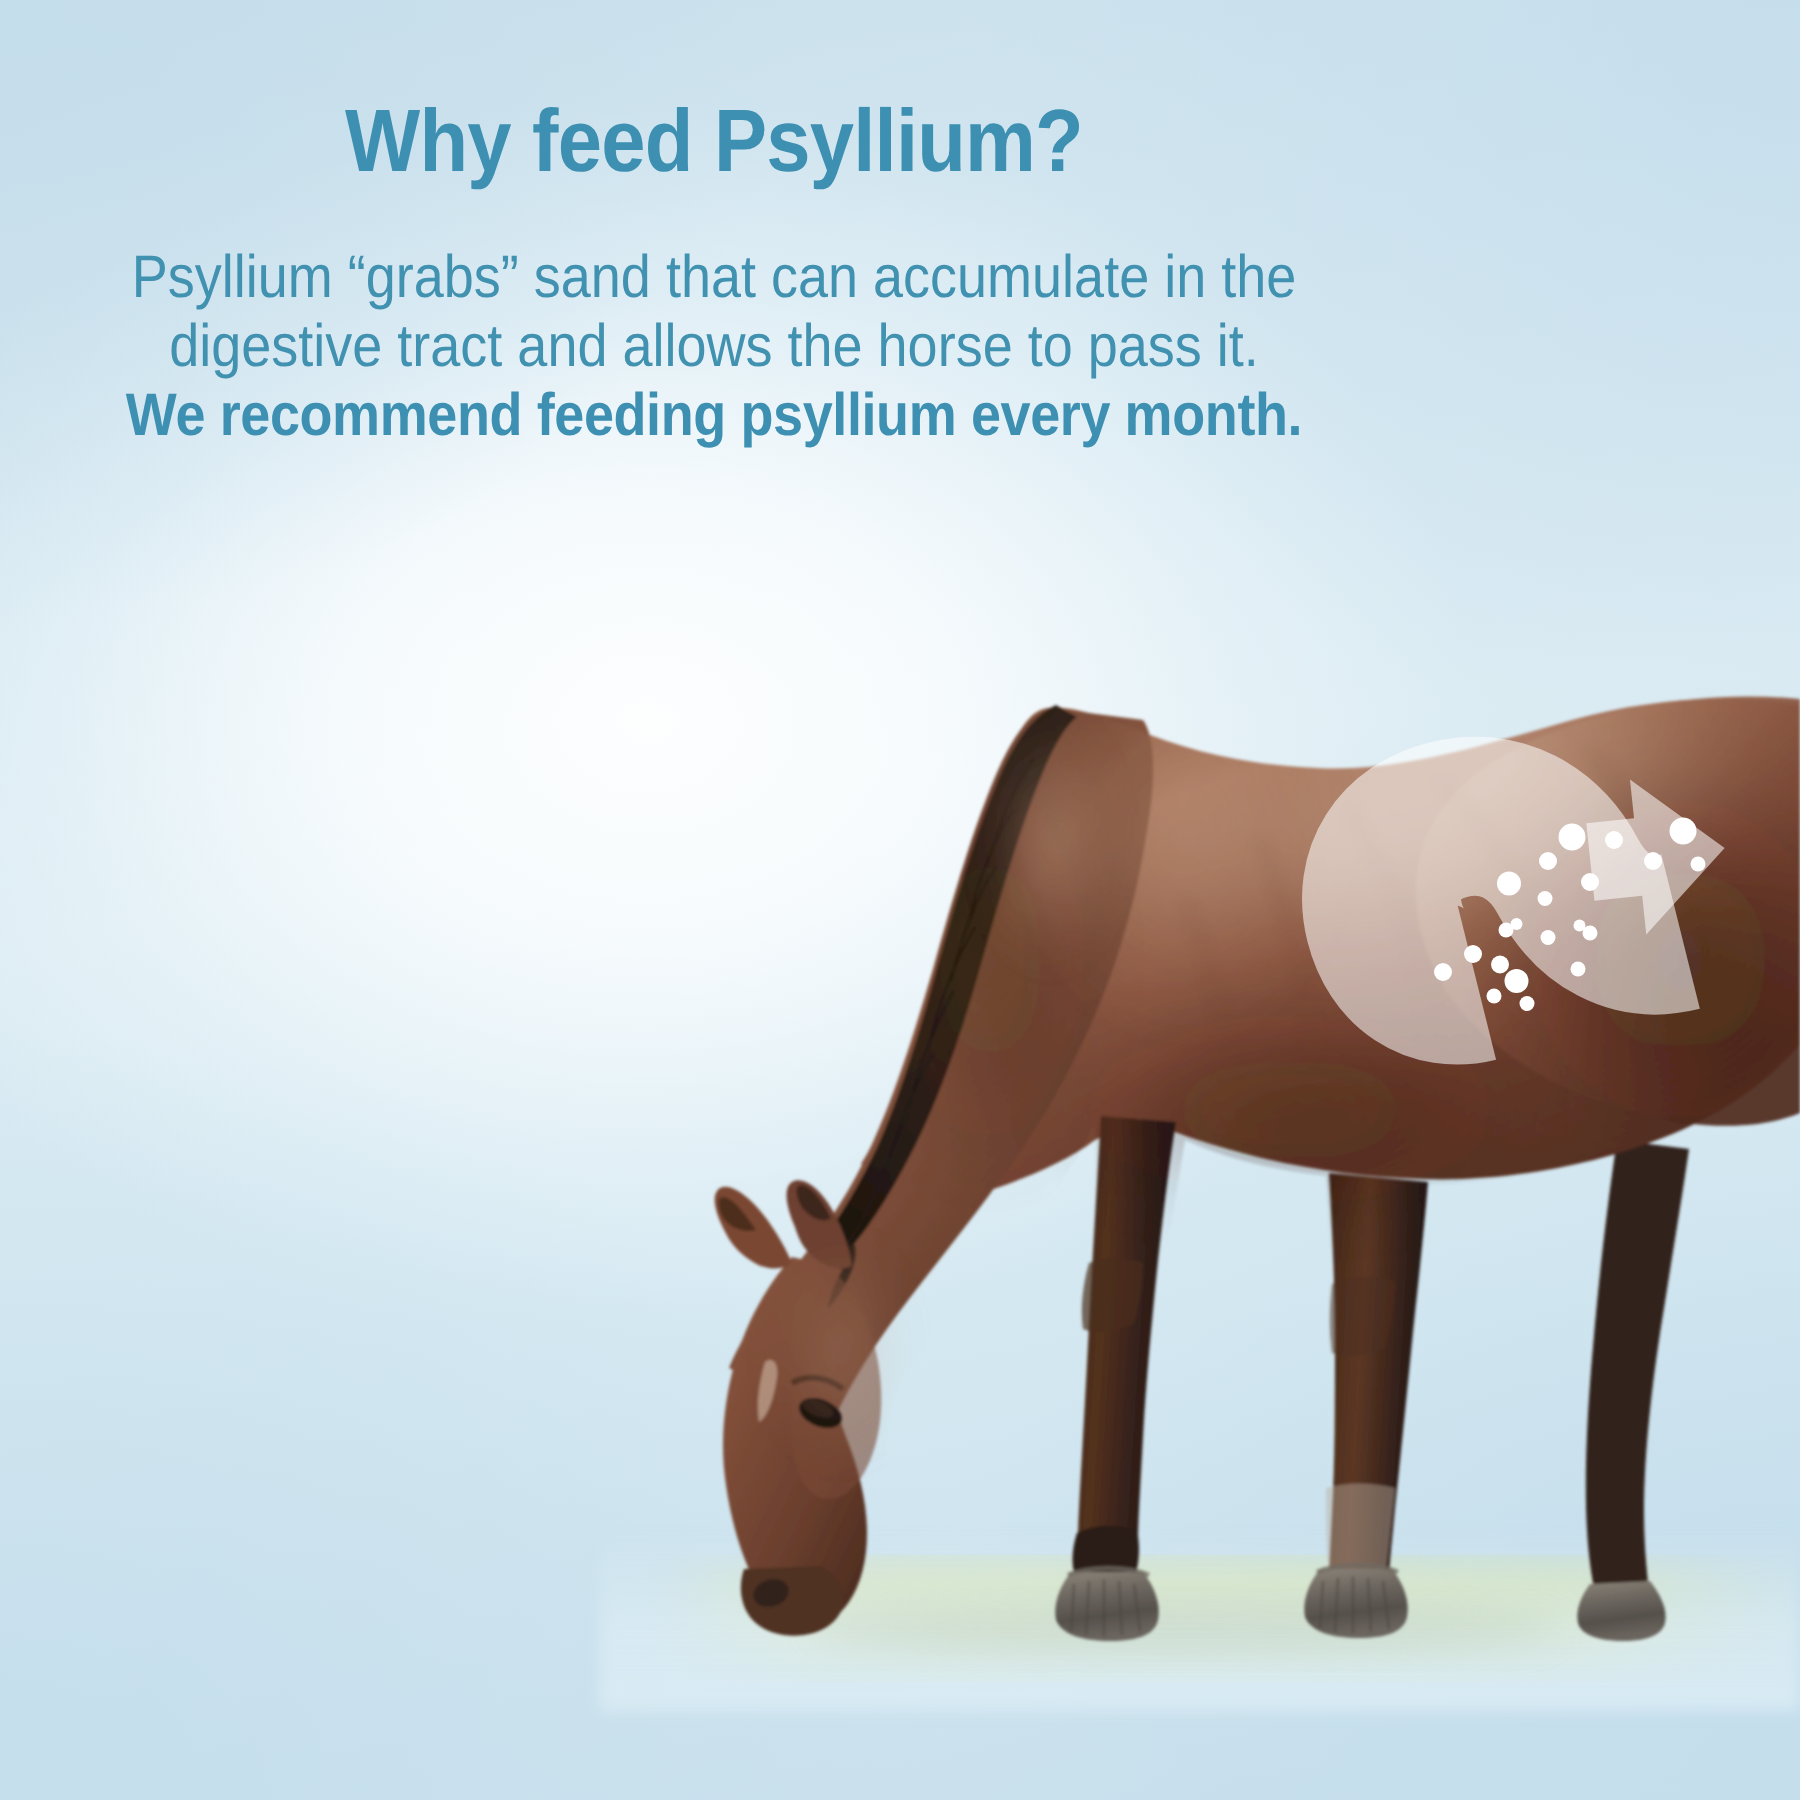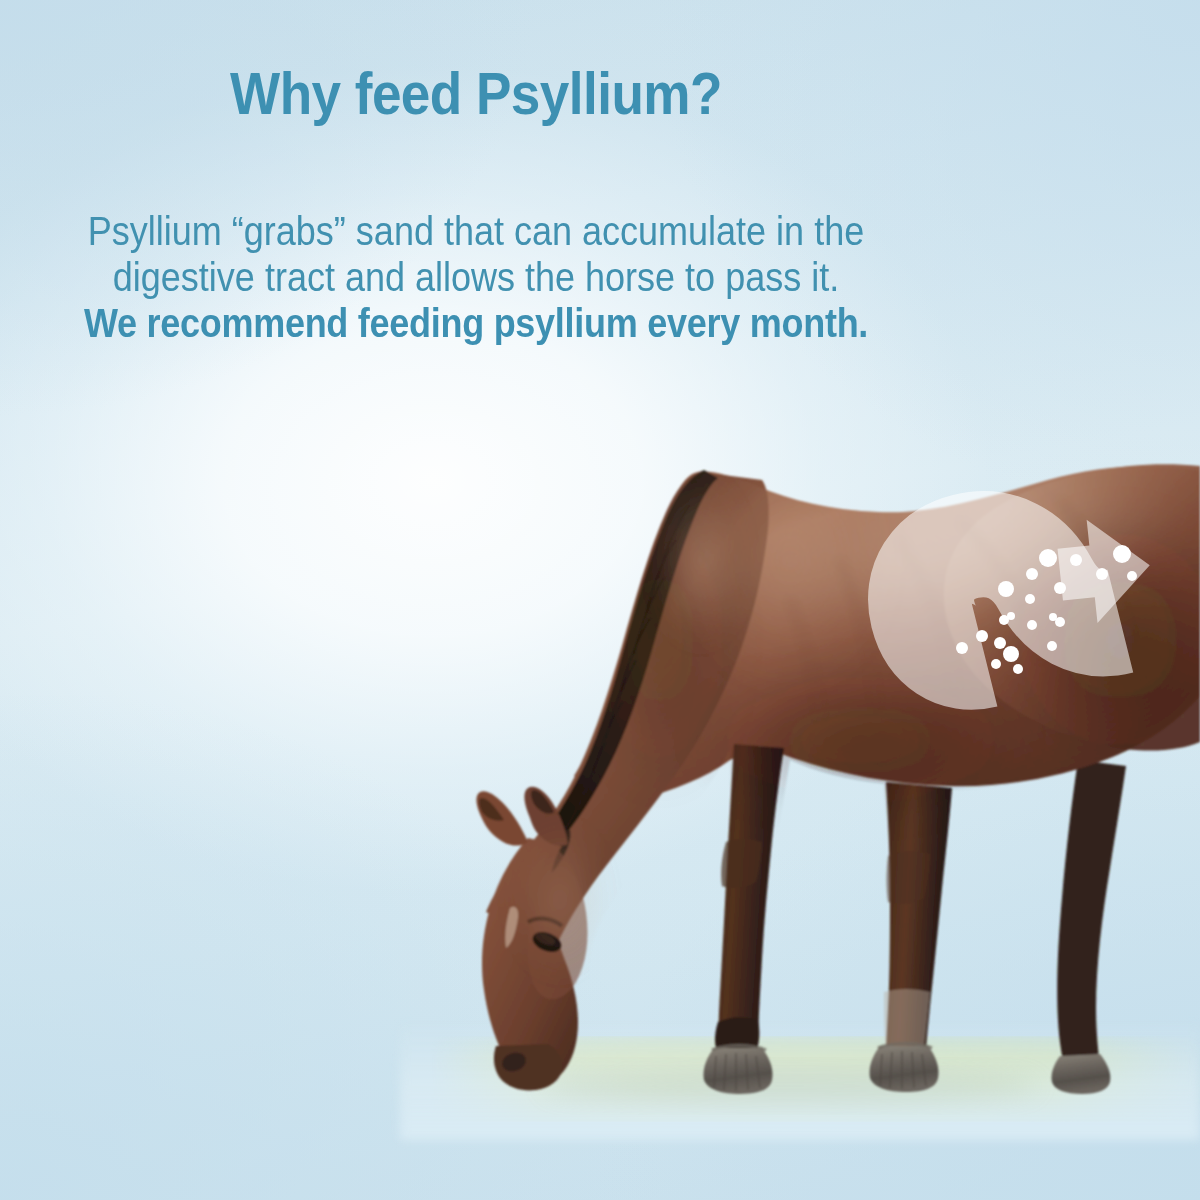--- a/index.html
+++ b/index.html
@@ -58,21 +58,21 @@
     font-size: 59px;
     font-weight: 700;
     letter-spacing: -0.6px;
     line-height: 1.05;
     margin: 0;
     transform: scaleX(0.90);
     transform-origin: center;
     white-space: nowrap;
   }
   .body-wrap {
-    margin-top: 82px;
+    margin-top: 36px;
   }
   .body-line {
     font-size: 40px;
     font-weight: 400;
     line-height: 46px;
     margin: 0;
     transform: scaleX(0.90);
     transform-origin: center;
     white-space: nowrap;
   }

